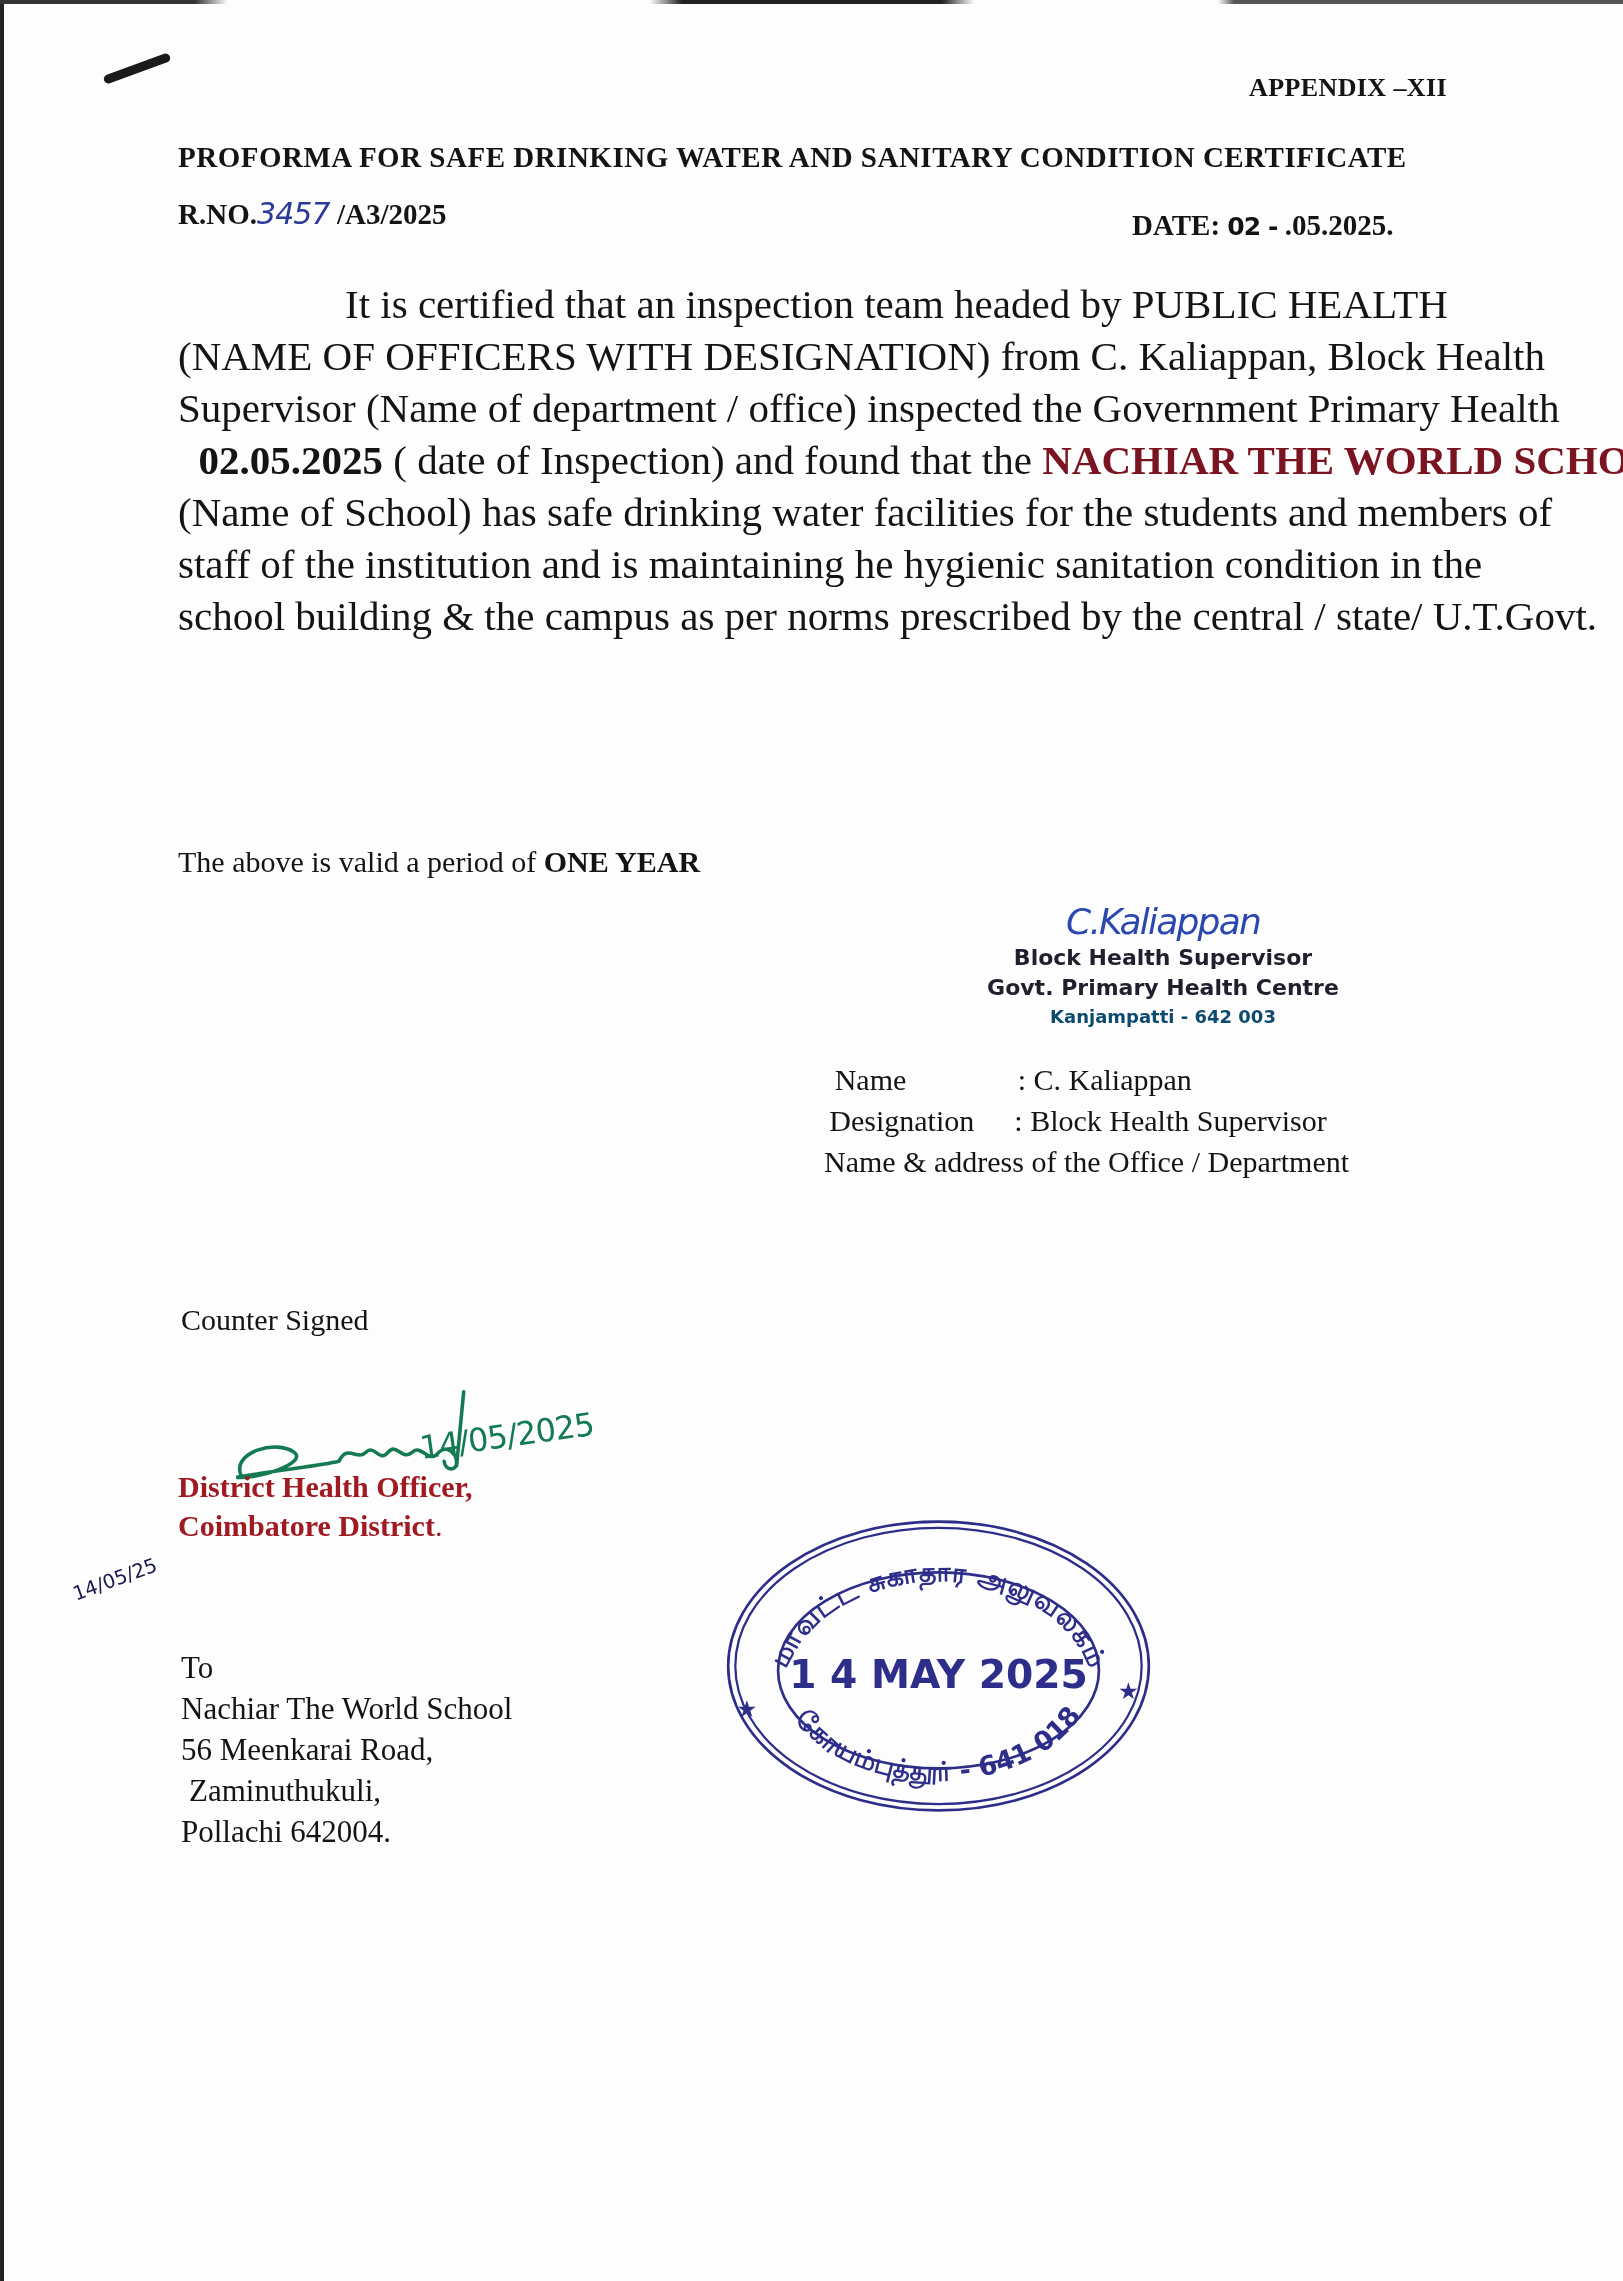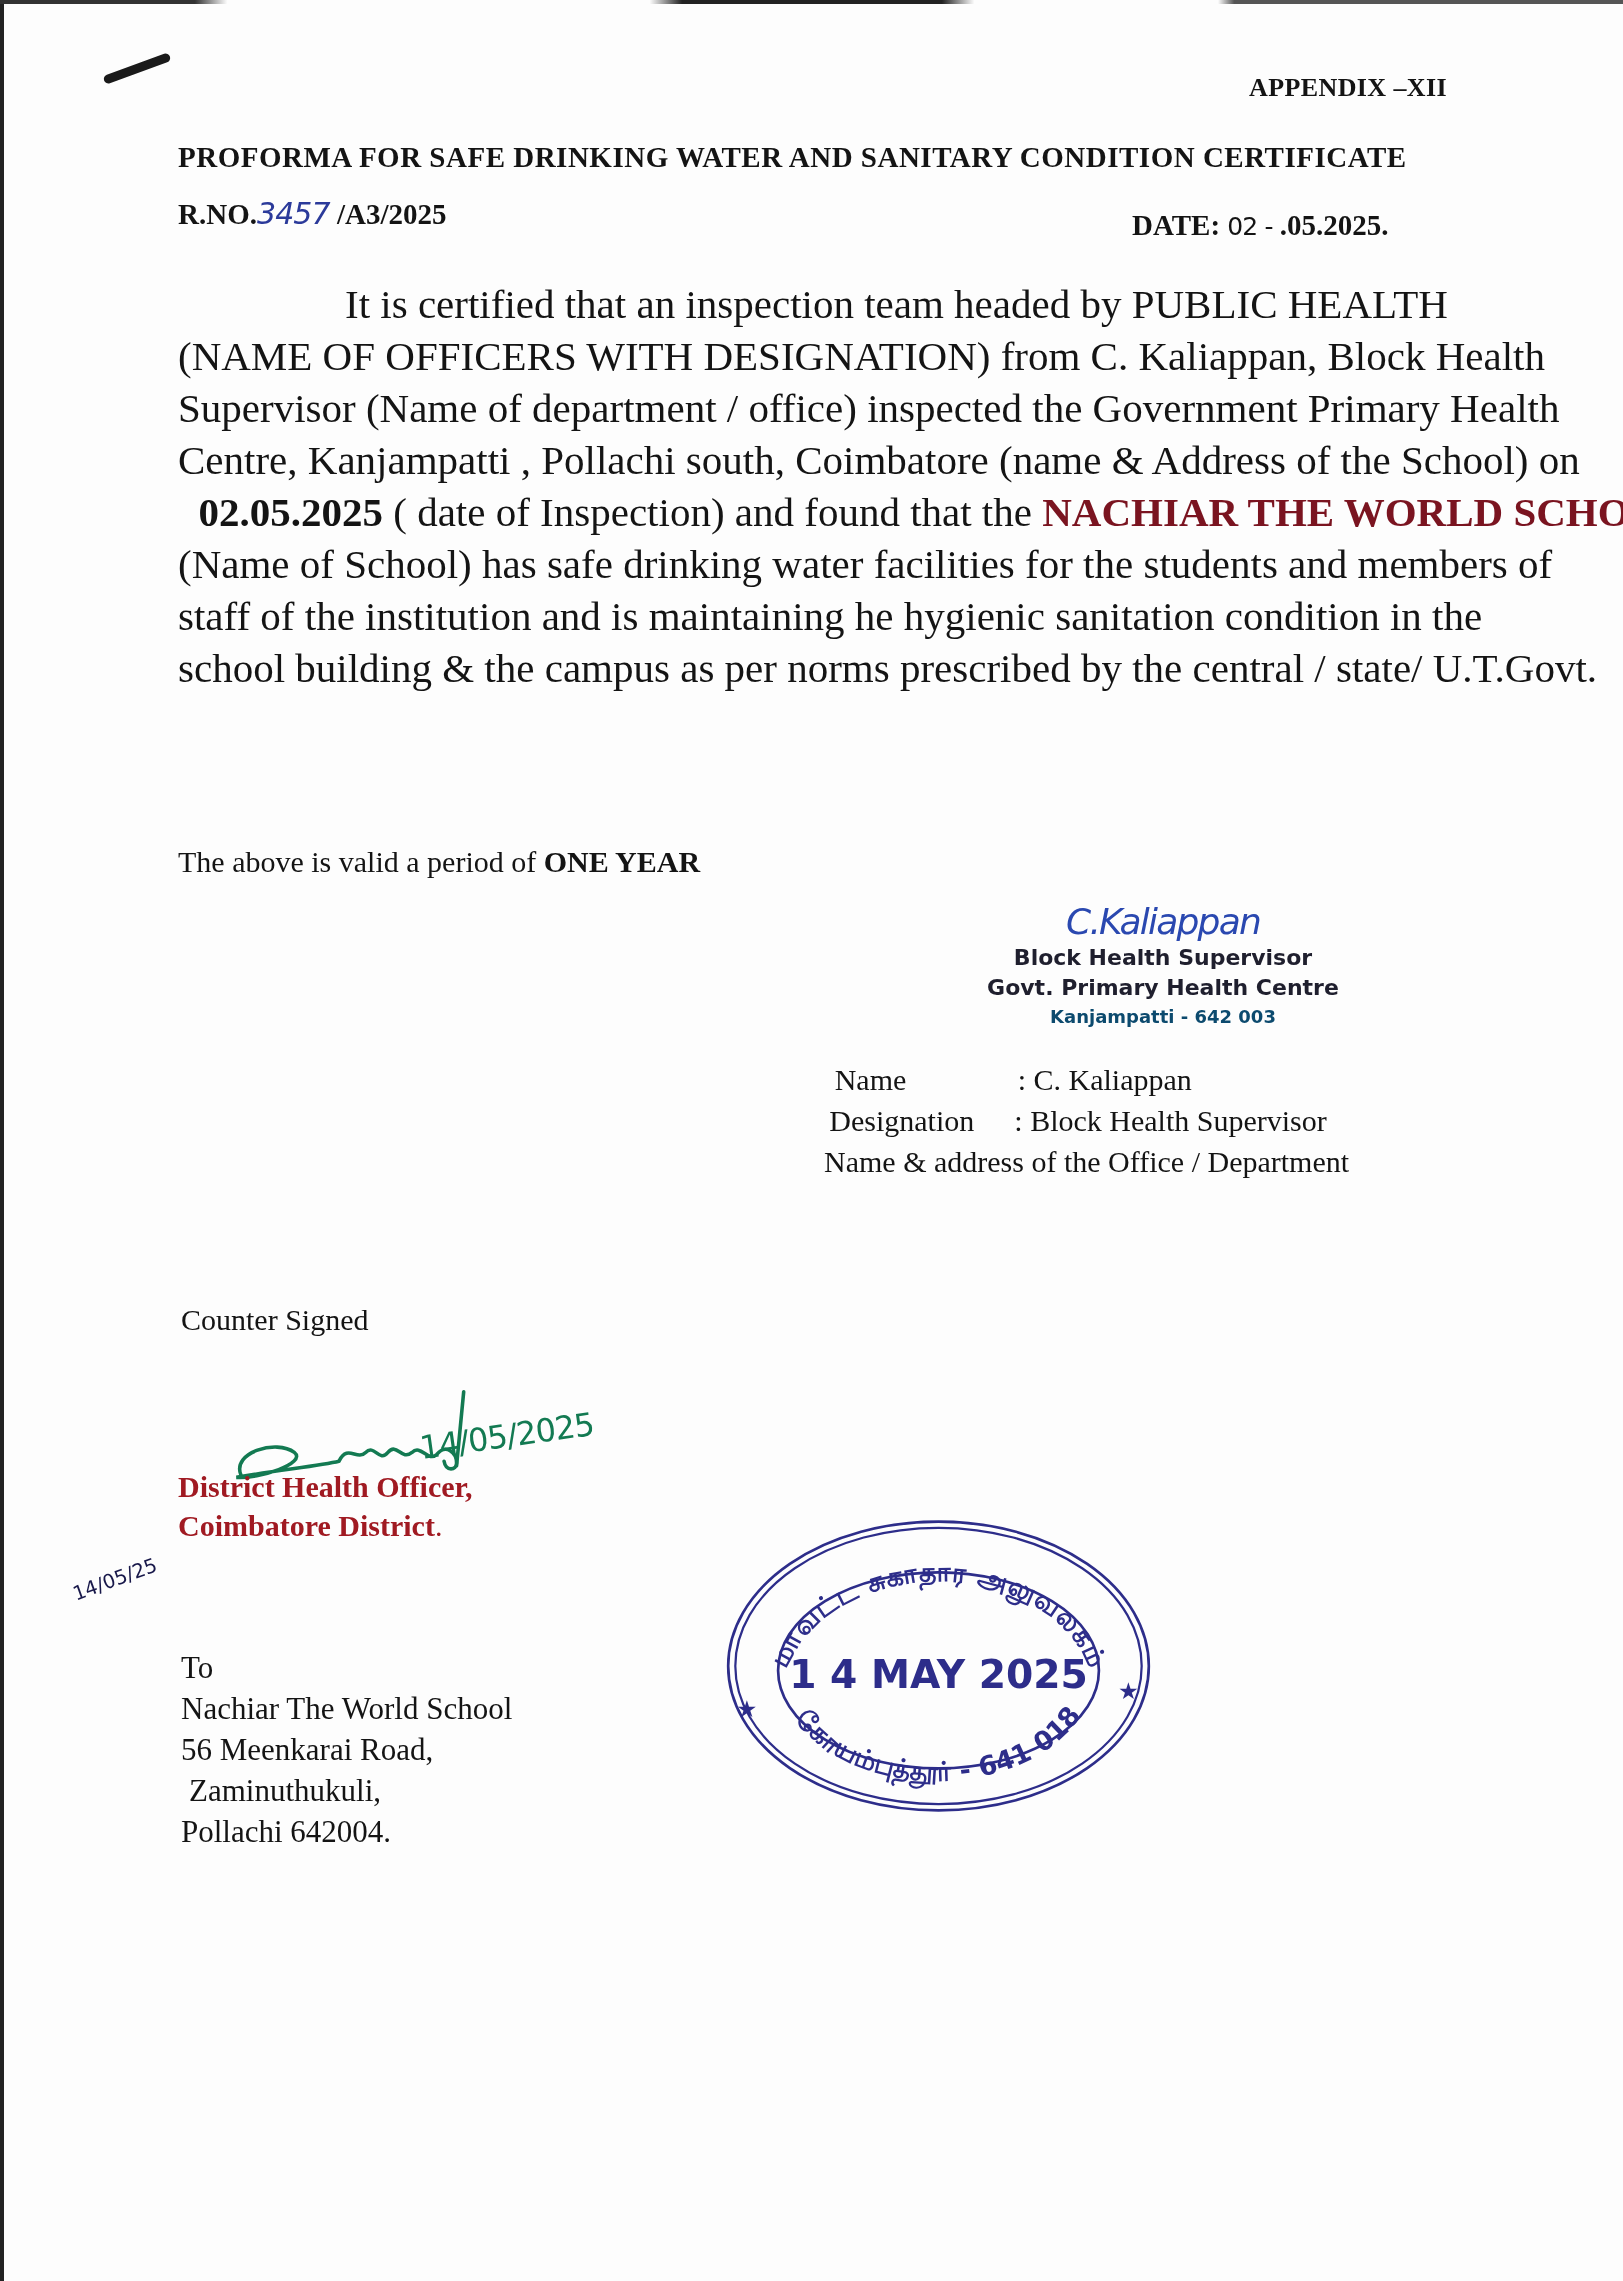--- a/index.html
+++ b/index.html
@@ -28,21 +28,21 @@
   }
   .title {
     left: 178px; top: 141px; font-size: 29px; font-weight: bold; letter-spacing: 0.5px; white-space: nowrap;
   }
   .rno { left: 178px; top: 196px; font-size: 29px; font-weight: bold; white-space: nowrap; text-align: right; }
   .handwritten-blue {
     font-family: "DejaVu Sans", sans-serif; font-weight: normal; color: #2b3a9a; font-style: italic;
     font-size: 30px; letter-spacing: -0.9px;
   }
   .date { left: 1132px; top: 209px; font-size: 29px; font-weight: bold; white-space: nowrap; }
-  .date .hw { font-family: "DejaVu Sans", sans-serif; font-weight: normal; font-size: 25px; letter-spacing: -0.9px; }
+  .date .hw { font-family: "DejaVu Sans", sans-serif; font-weight: bold; font-size: 25px; letter-spacing: -0.9px; }
 
   .body-para {
     left: 178px; top: 278px; width: 1319px;
     font-size: 41px; line-height: 52px;
   }
   .body-para .line { white-space: nowrap; display: block; height: 52px; }
   .bold { font-weight: bold; }
   .maroon { color: #7a1420; font-weight: bold; }
   .indent { padding-left: 167px; }
 
@@ -103,21 +103,20 @@
 </div>
 
 <div class="abs date">
   <span>DATE: </span><span class="hw">02 -</span><span>  .05.2025.</span>
 </div>
 
 <div class="abs body-para">
   <span class="line indent">It  is  certified  that  an inspection  team  headed  by  PUBLIC  HEALTH</span>
   <span class="line">(NAME  OF OFFICERS WITH DESIGNATION) from  C. Kaliappan,  Block Health</span>
   <span class="line">Supervisor (Name of department  / office)  inspected the Government Primary Health</span>
-  <span class="line">Centre, Kanjampatti , Pollachi south, Coimbatore (name &amp; Address of the School) on</span>
   <span class="line">&nbsp;&nbsp;<span class="bold">02.05.2025</span><span> ( date of Inspection) and found that the </span><span class="maroon">NACHIAR THE WORLD SCHOOL</span></span>
   <span class="line">(Name of School) has safe drinking water facilities for the students and members of</span>
   <span class="line">staff of the institution and is   maintaining    he hygienic sanitation condition in the</span>
   <span class="line">school building &amp; the campus as per norms prescribed by the central / state/ U.T.Govt.</span>
 </div>
 
 <div class="abs valid">
   <span>The above is valid  a period of </span><span class="bold">ONE YEAR</span>
 </div>
 

